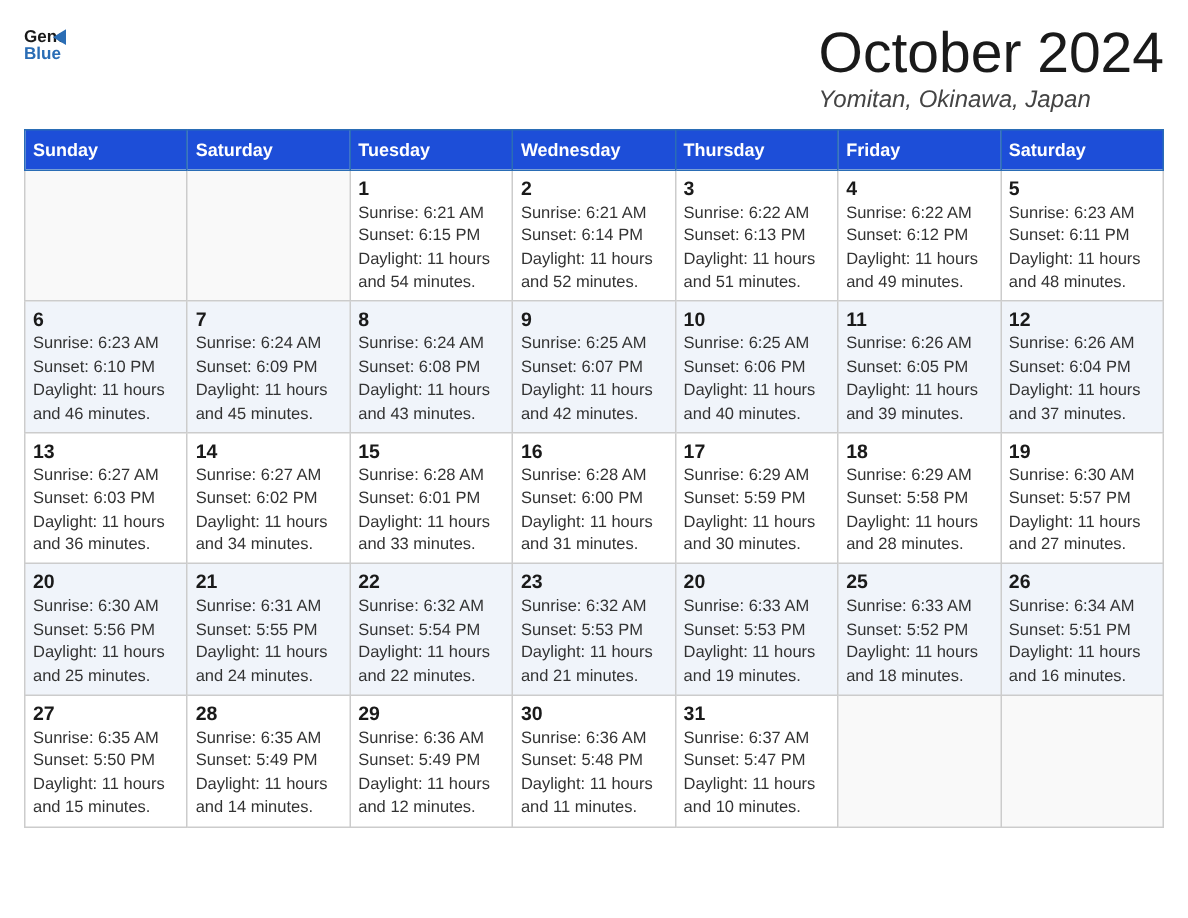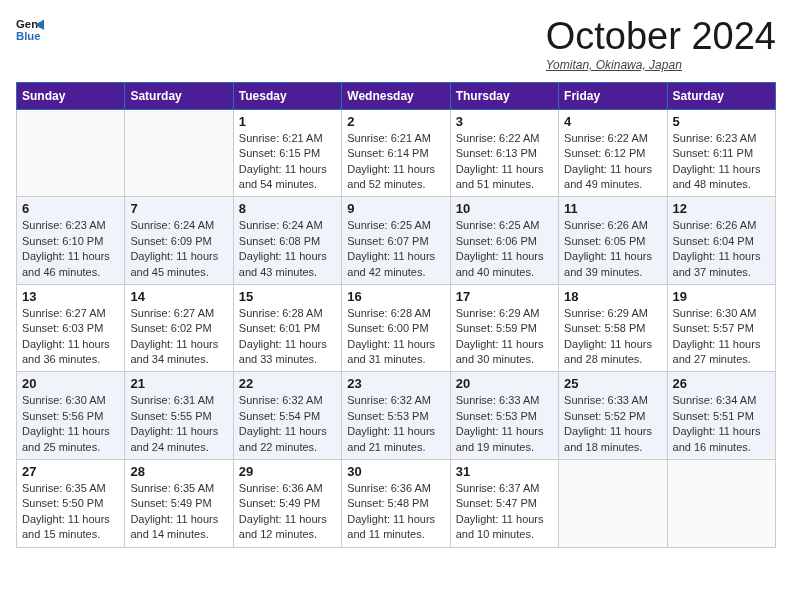--- a/index.html
+++ b/index.html
@@ -27,32 +27,31 @@
     }
     .title-block {
     }
     .month-title {
       font-size: 38px;
       font-weight: 300;
       color: #1a1a1a;
       line-height: 1.1;
     }
     .location-title {
-      font-size: 12px;
+      font-size: 16px;
       color: #444;
       font-style: italic;
-      text-decoration: underline;
     }
     .calendar {
       width: 100%;
       border-collapse: collapse;
       font-size: 11px;
     }
     .calendar th {
-      background-color: #4c1d95;
+      background-color: #1d4ed8;
       color: #fff;
       text-align: left;
       padding: 6px 5px;
       font-size: 12px;
       font-weight: bold;
       border: 1px solid #2a6db5;
     }
     .calendar td {
       border: 1px solid #ccc;
       vertical-align: top;

